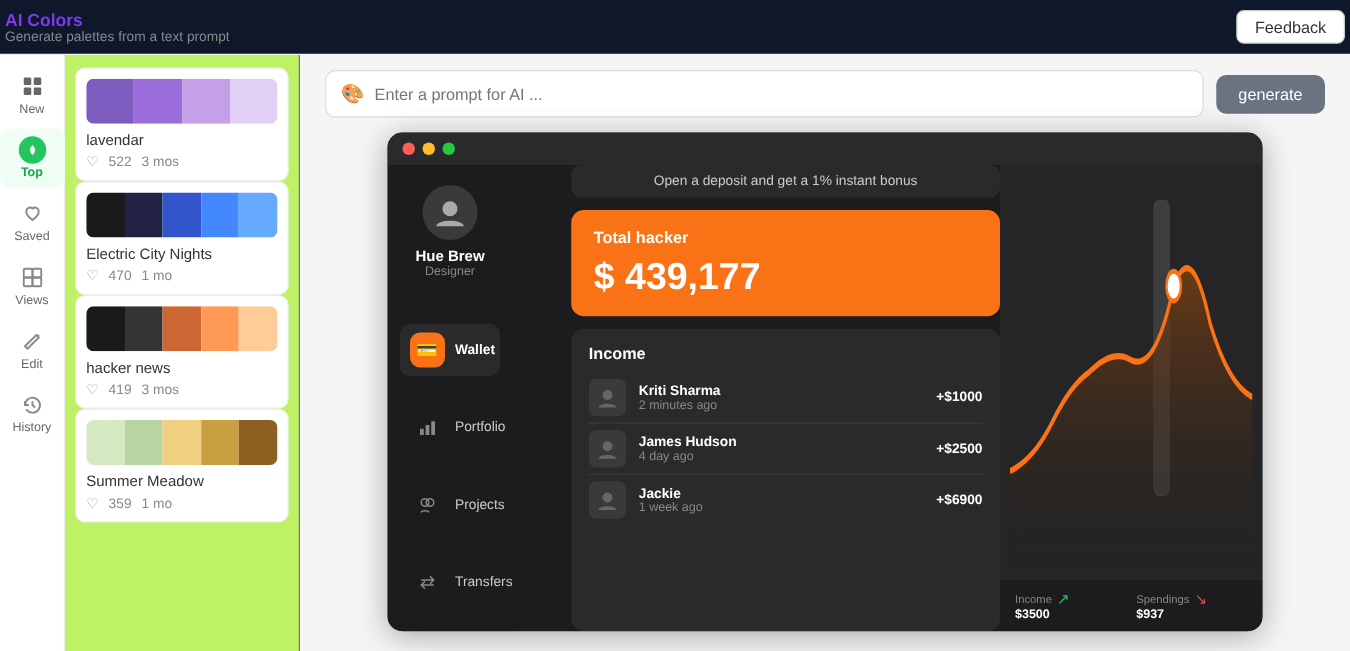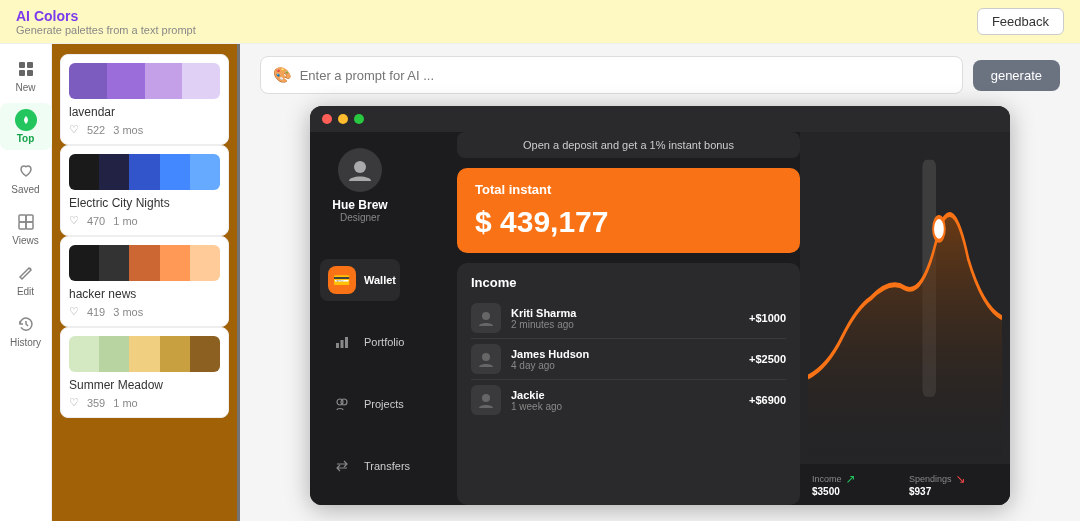--- a/index.html
+++ b/index.html
@@ -11,22 +11,22 @@
       overflow: hidden;
       display: flex;
       flex-direction: column;
     }
 
     
     .top-bar {
       display: flex;
       align-items: center;
       justify-content: space-between;
-      padding: 8px 16px;
-      background: #fef9c3;
+      padding: 8px 4px;
+      background: #0f172a;
       border-bottom: 1px solid #eee;
       height: 44px;
       flex-shrink: 0;
     }
     .top-bar-left { display: flex; flex-direction: column; }
     .app-title { font-size: 14px; font-weight: 700; color: #7c3aed; }
     .app-subtitle { font-size: 11px; color: #888; }
     .feedback-btn {
       background: #fff;
       border: 1px solid #ccc;
@@ -83,22 +83,22 @@
     .sidebar-icon-label {
       font-size: 10px;
       color: #666;
       text-align: center;
     }
     .sidebar-icon-item.active .sidebar-icon-label { color: #16a34a; font-weight: 600; }
 
     
     .palette-panel {
       width: 188px;
-      background: #a16207;
-      border-right: 3px solid #737373;
+      background: #bef264;
+      border-right: 1px solid #737373;
       overflow-y: auto;
       flex-shrink: 0;
       padding: 10px 8px;
       display: flex;
       flex-direction: column;
       gap: 10px;
     }
     .palette-card {
       border: 1px solid #eee;
       border-radius: 8px;
@@ -547,21 +547,21 @@
                   <path d="M12 9H2M5 6l-3 3 3 3" stroke="#888" stroke-width="1.2" fill="none"></path>
                 </svg>
               </div>
               <span class="app-nav-label">Transfers</span>
             </div>
           </div>
 
           <div class="app-center-content">
             <div class="notification-bar">Open a deposit and get a 1% instant bonus</div>
             <div class="balance-card">
-              <div class="balance-label">Total instant</div>
+              <div class="balance-label">Total hacker</div>
               <div class="balance-amount">$ 439,177</div>
             </div>
             <div class="income-card">
               <div class="income-title">Income</div>
               <div id="income-rows">
                   <div class="income-row">
       <div class="income-avatar">
         <svg width="18" height="18" viewBox="0 0 18 18" fill="none">
           <circle cx="9" cy="7" r="4" fill="#666"></circle>
           <path d="M2 17c0-4 14-4 14 0" fill="#666"></path>

